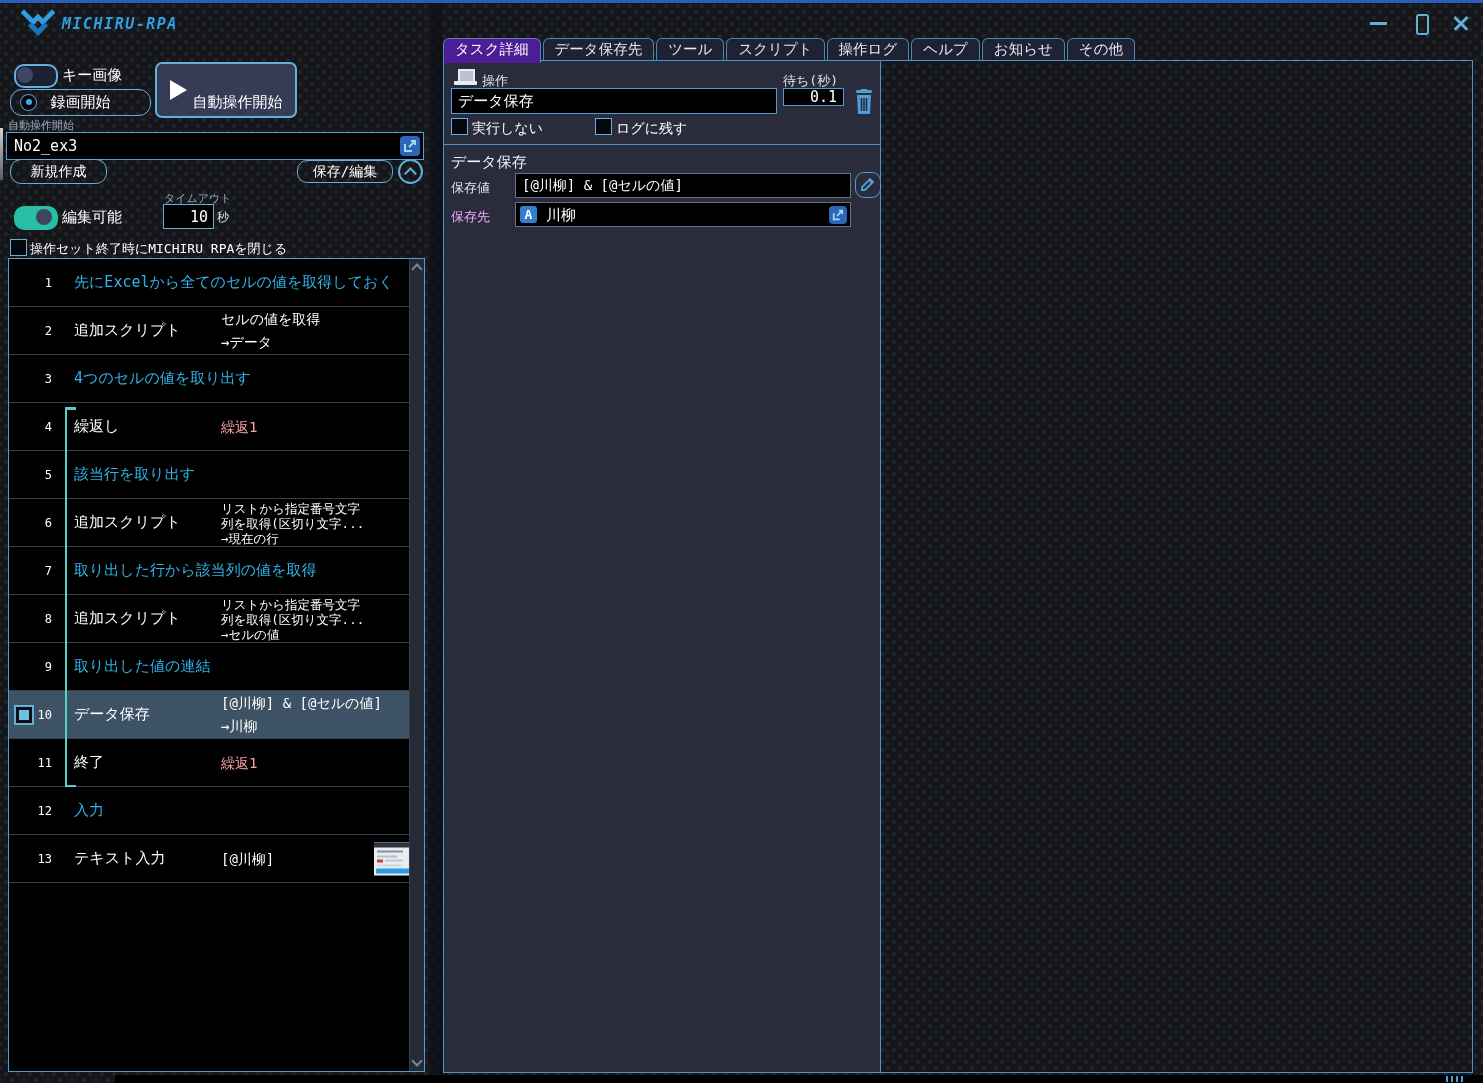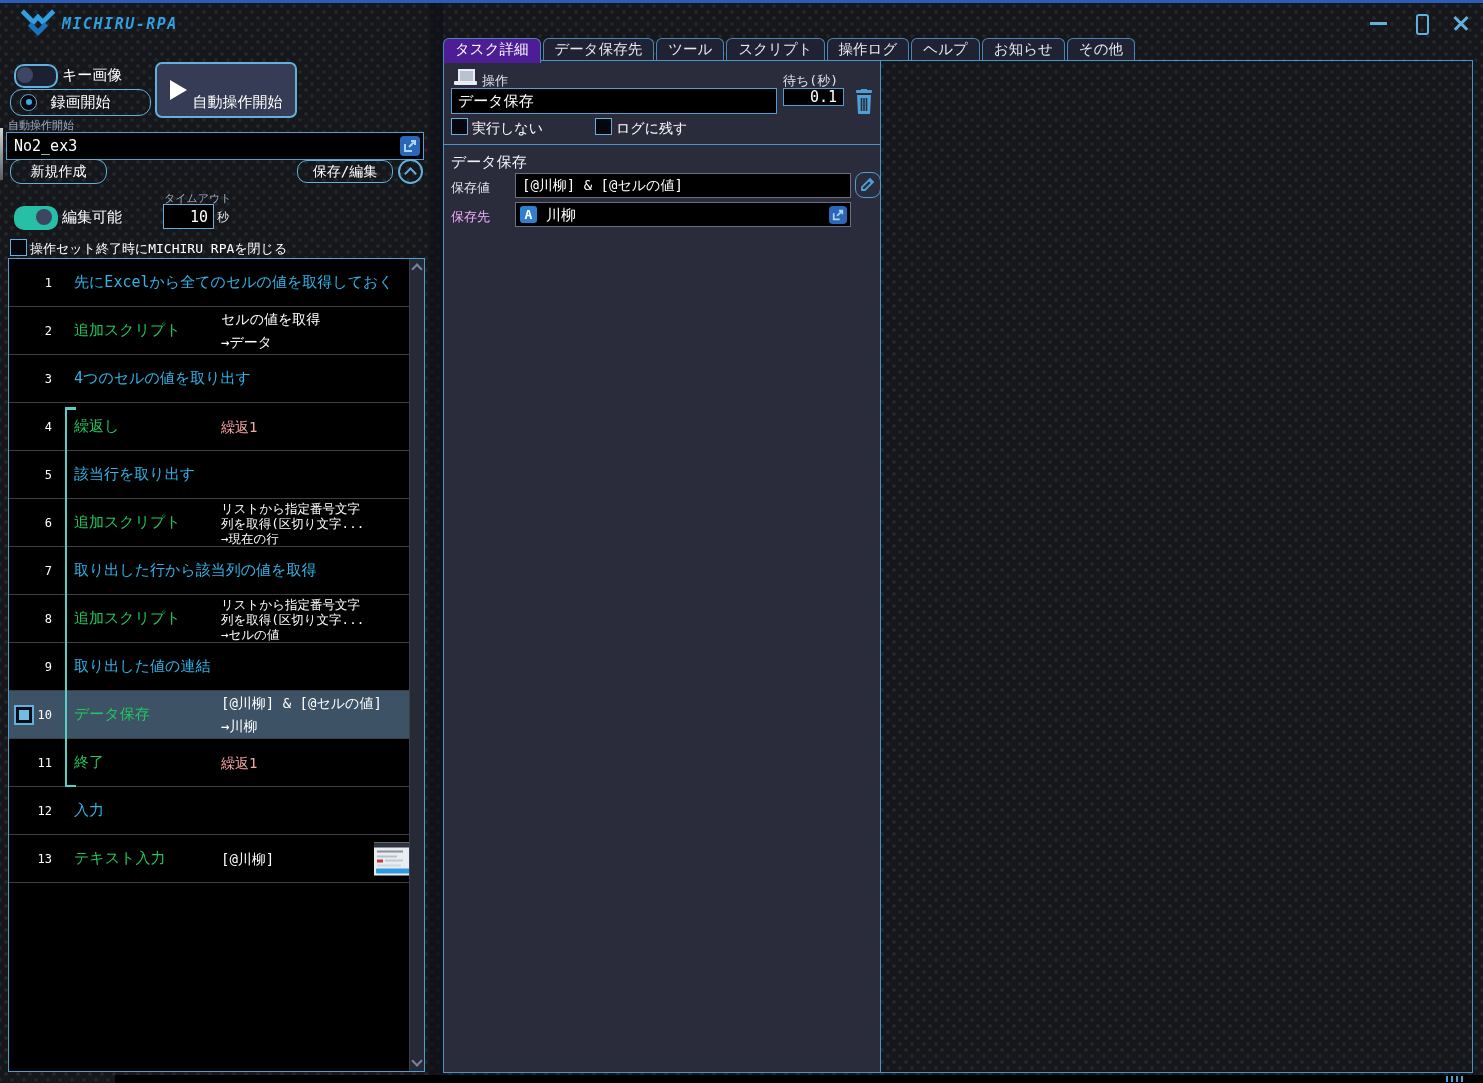--- a/index.html
+++ b/index.html
@@ -60,21 +60,21 @@
   #label-sec{left:217px;top:209px;font-size:12px;color:#dfe4ec;}
   .checkbox{width:15px;height:15px;border:1.5px solid #63b0dc;background:#05070d;cursor:pointer;}
   #check-close-wrap{left:10px;top:239px;}
   #label-close-on-end{left:30px;top:240px;font-size:13px;text-align:center;}
 
   
   #step-list{left:8px;top:258px;width:417px;height:814px;background:#000;border:1.5px solid #4e9fd4;box-sizing:border-box;overflow:hidden;}
   .row{position:relative;height:48px;border-bottom:1px solid #3c3e44;display:flex;align-items:center;padding-left:6px;box-sizing:border-box;cursor:pointer;}
   .row.selected{background:#3d5365;}
   .row .num{width:46px;text-align:right;padding-right:9px;font-size:12px;color:#fff;flex:none;box-sizing:border-box;}
-  .row .title{margin-left:13px;font-size:15px;color:#22c55e;white-space:nowrap;}
+  .row .title{margin-left:13px;font-size:15px;color:#ffffff;white-space:nowrap;}
   .row .title.comment{color:#2fb3e8;}
   .row .detail{position:absolute;left:212px;top:50%;transform:translateY(-50%);width:178px;font-size:14px;line-height:23px;color:#fff;}
   .row .detail.small{font-size:12.5px;line-height:15px;}
   .row .detail.green{color:#fca5a5;}
   .rowcheck{position:absolute;left:5px;top:50%;transform:translateY(-50%);width:16px;height:16px;border:2px solid #63b0de;background:#0c1016;}
   .rowcheck-in{position:absolute;left:3px;top:3px;width:10px;height:10px;background:#72bbe2;}
   #loop-line{position:absolute;left:56px;top:148px;width:12px;height:380px;border-left:2.5px solid #57cfc4;pointer-events:none;}
   #loop-line:before,#loop-line:after{content:"";position:absolute;left:0;width:9px;height:2.5px;background:#57cfc4;}
   #loop-line:before{top:0;}
   #loop-line:after{bottom:0;}

